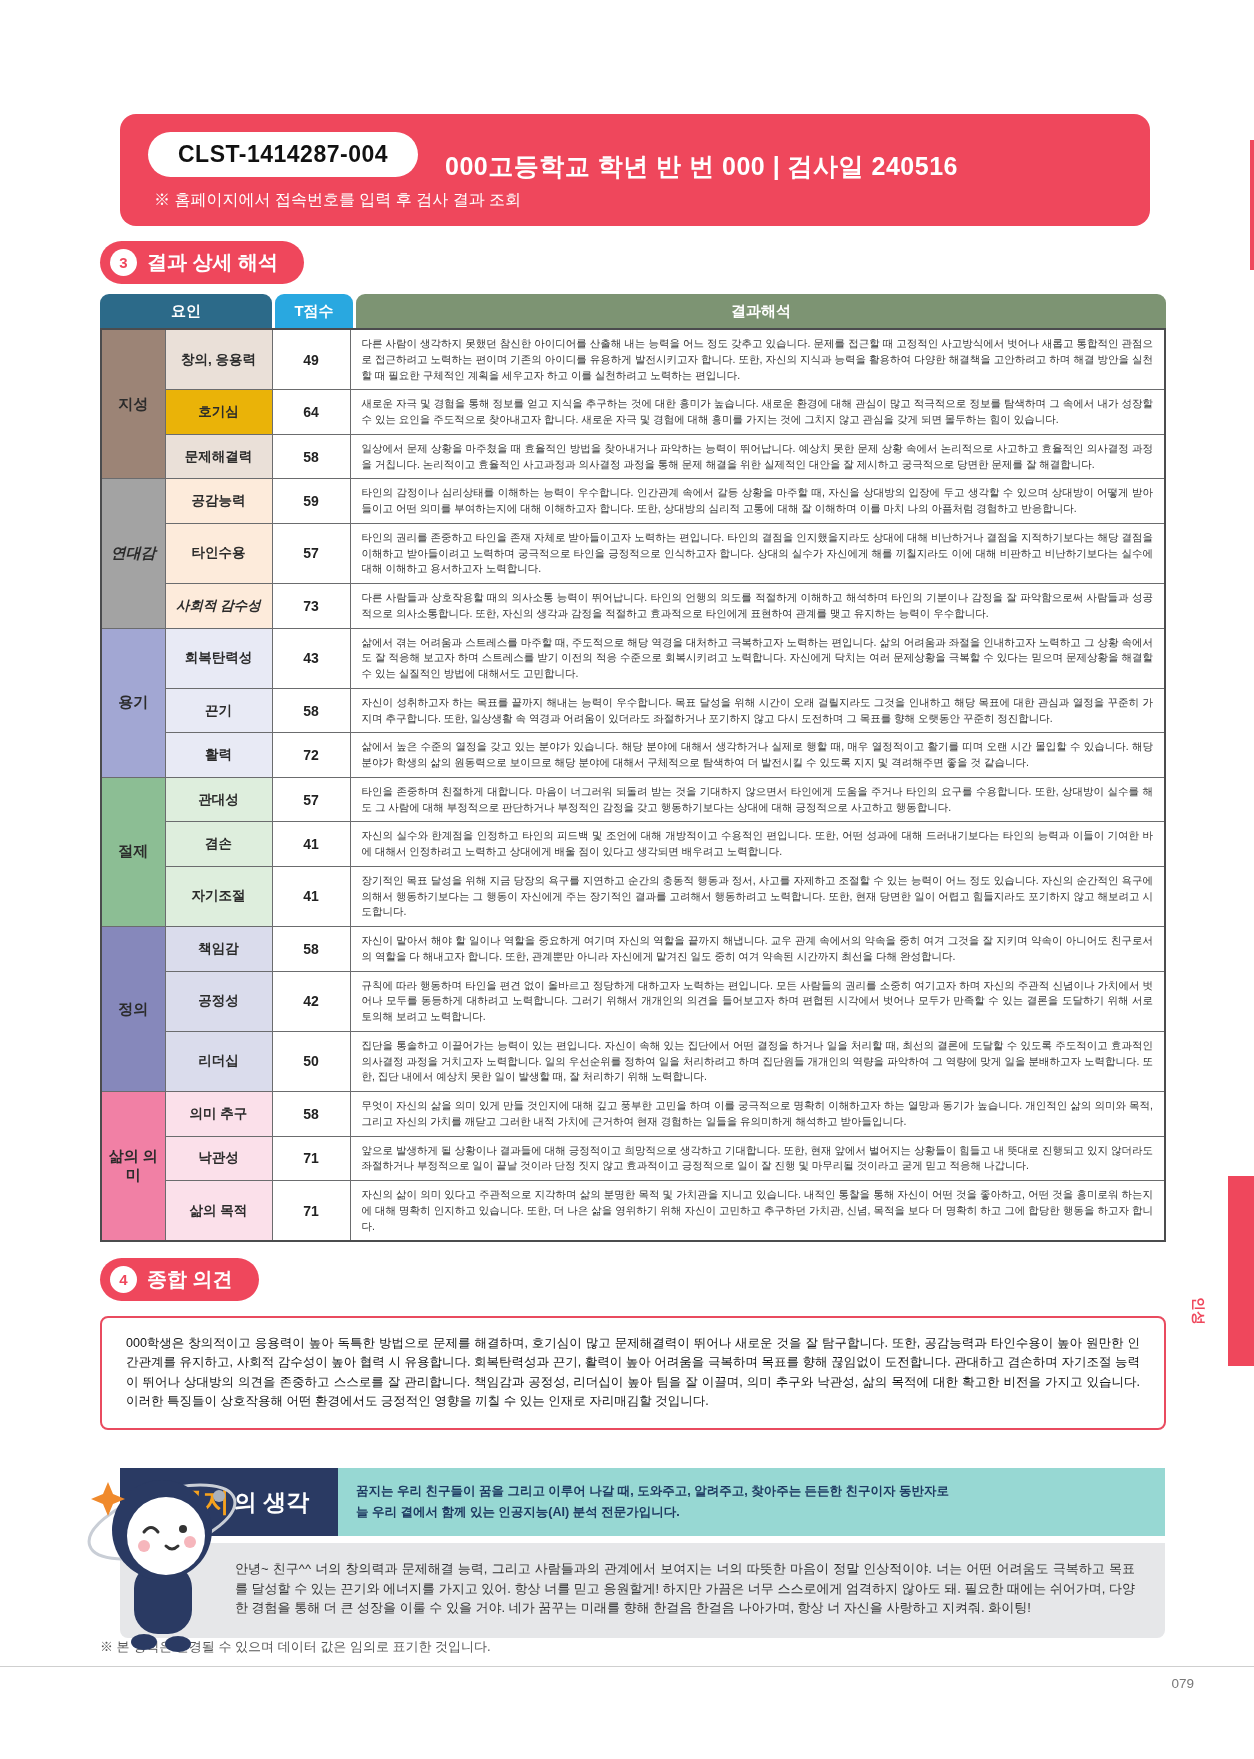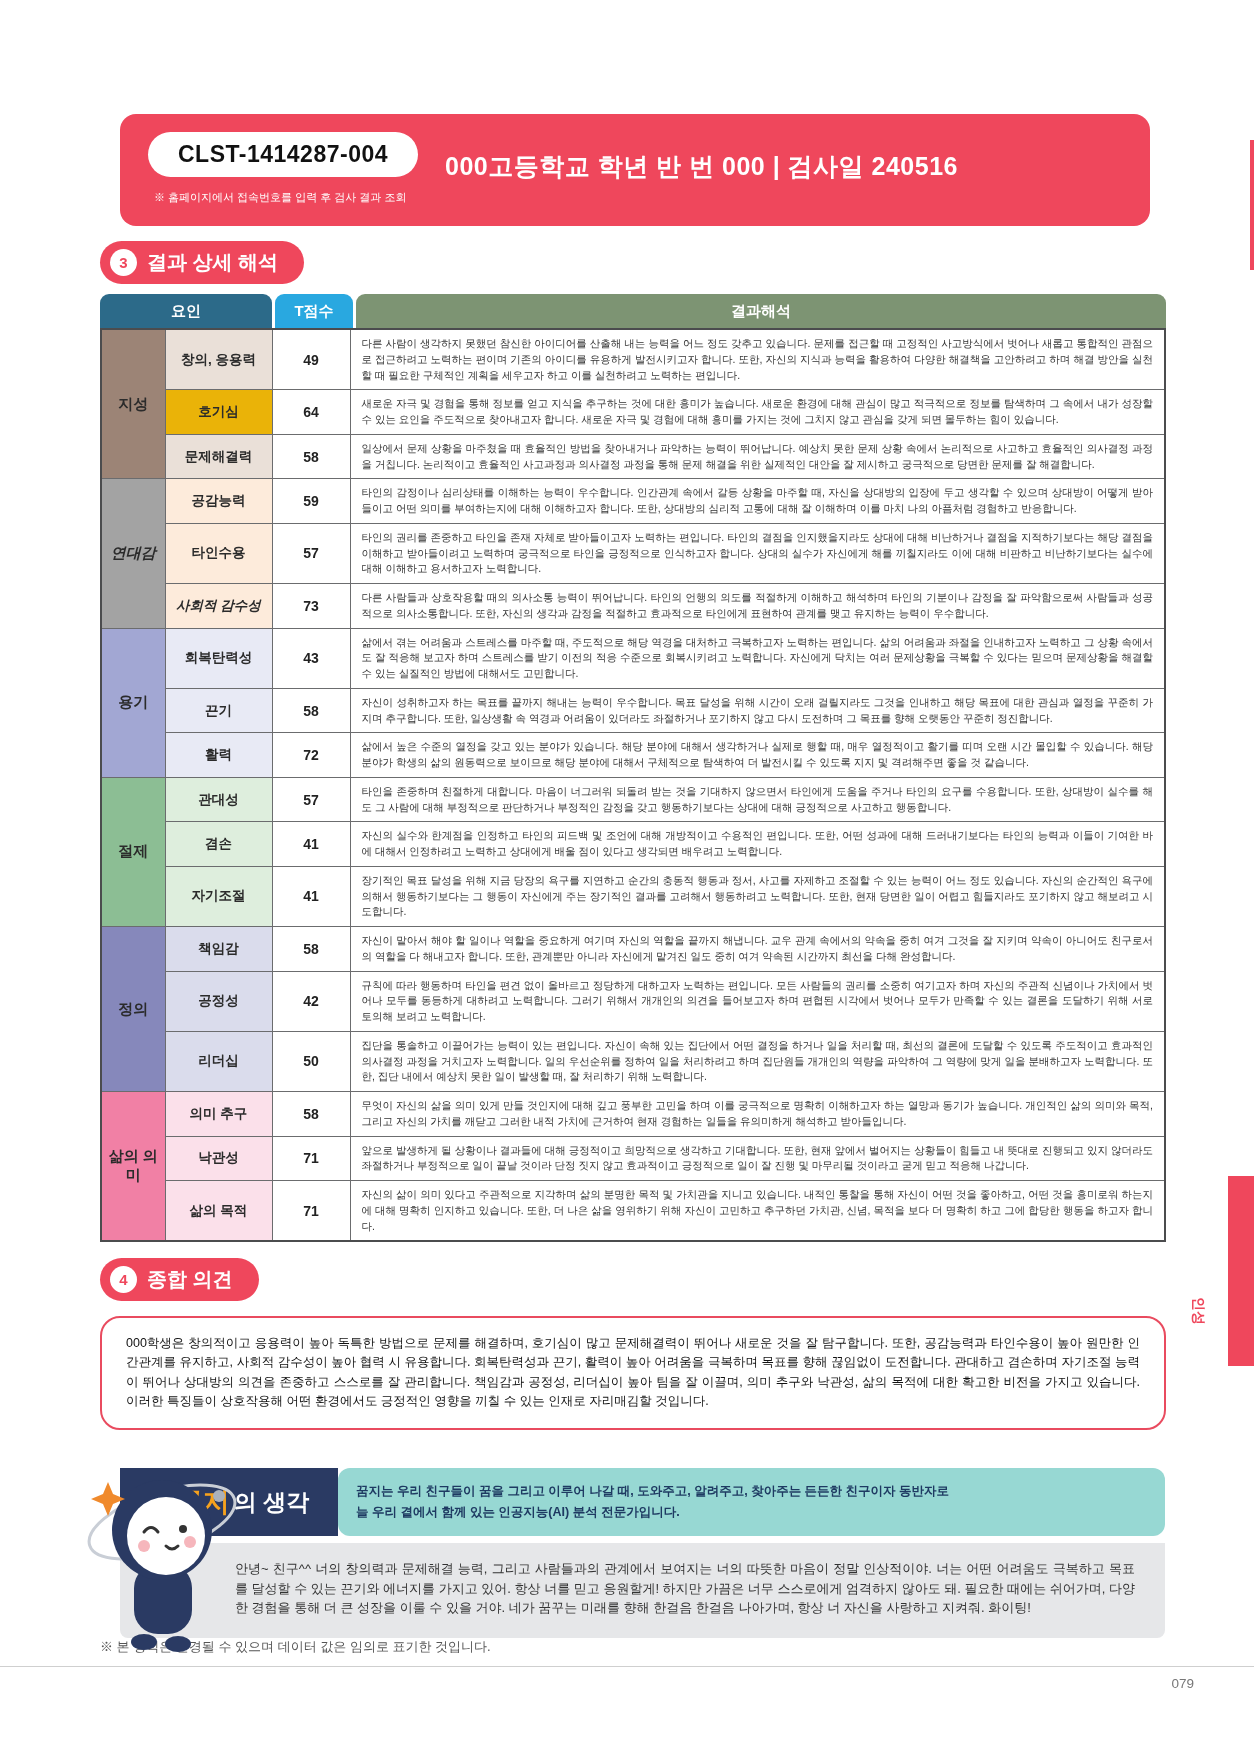--- a/index.html
+++ b/index.html
@@ -11,21 +11,21 @@
 
   
   .header-card {
     position:absolute; left:120px; top:114px; width:1030px; height:112px;
     background:#EF475C; border-radius:16px;
   }
   .code-pill {
     position:absolute; left:28px; top:18px; background:#fff; border-radius:26px;
     padding:9px 30px; font-size:23px; font-weight:bold; color:#111; letter-spacing:.5px;
   }
-  .code-note { position:absolute; left:34px; top:76px; color:#fff; font-size:11px; }
+  .code-note { position:absolute; left:34px; top:76px; color:#fff; font-size:16px; }
   .school-line {
     position:absolute; left:325px; top:36px; right:24px;
     color:#fff; font-size:25px; font-weight:bold; letter-spacing:.5px; white-space:nowrap;
   }
 
   
   .sec-pill {
     position:absolute; display:flex; align-items:center; gap:10px;
     background:#EF475C; color:#fff; border-radius:26px;
     padding:8px 26px 8px 10px; font-weight:bold; font-size:20px; width:max-content;
@@ -54,34 +54,34 @@
   td.factor { font-weight:bold; font-size:13.5px; text-align:center; color:#2b2b2b; padding:4px 10px; }
   td.score  { font-weight:bold; font-size:14px; text-align:center; background:#fff; color:#222; }
   td.interp {
     background:#fff; padding:6px 11px; font-size:10.5px; line-height:1.5;
     color:#333; text-align:justify;
   }
 
   
   .opinion-box {
     position:absolute; left:100px; top:1316px; width:1066px;
-    border:2px solid #E94B5F; border-radius:20px; background:#fff;
+    border:2px solid #E94B5F; border-radius:8px; background:#fff;
     padding:16px 24px; font-size:12.5px; line-height:1.55; color:#111; text-align:justify;
   }
 
   
   .kkumji-band { position:absolute; left:120px; top:1468px; width:1045px; display:flex; }
   .ai-box {
     width:218px; background:#2A3A63; display:flex; align-items:center; justify-content:center;
     font-size:23px; font-weight:bold; color:#fff; gap:4px; padding:16px 0;
   }
   .ai-box .name { color:#F6A21D; font-size:27px; }
   .teal-banner {
     flex:1; background:#97D8D3; color:#1E3A62; font-size:12.5px; font-weight:bold;
-    padding:10px 10px 10px 18px; display:flex; flex-direction:column; justify-content:center; gap:4px;border-radius:12px;
+    padding:10px 10px 10px 18px; display:flex; flex-direction:column; justify-content:center; gap:4px;
   }
   .gray-box {
     position:absolute; left:120px; top:1543px; width:1045px; min-height:84px;
     background:#E6E7E9; border-radius:0 0 8px 8px;
     padding:16px 30px 20px 115px; font-size:13px; line-height:1.5; color:#333; text-align:justify;
   }
   .mascot { position:absolute; left:82px; top:1452px; width:160px; height:210px; z-index:3; }
 
   
   .footer-note { position:absolute; left:100px; top:1638px; font-size:13px; color:#555; }

